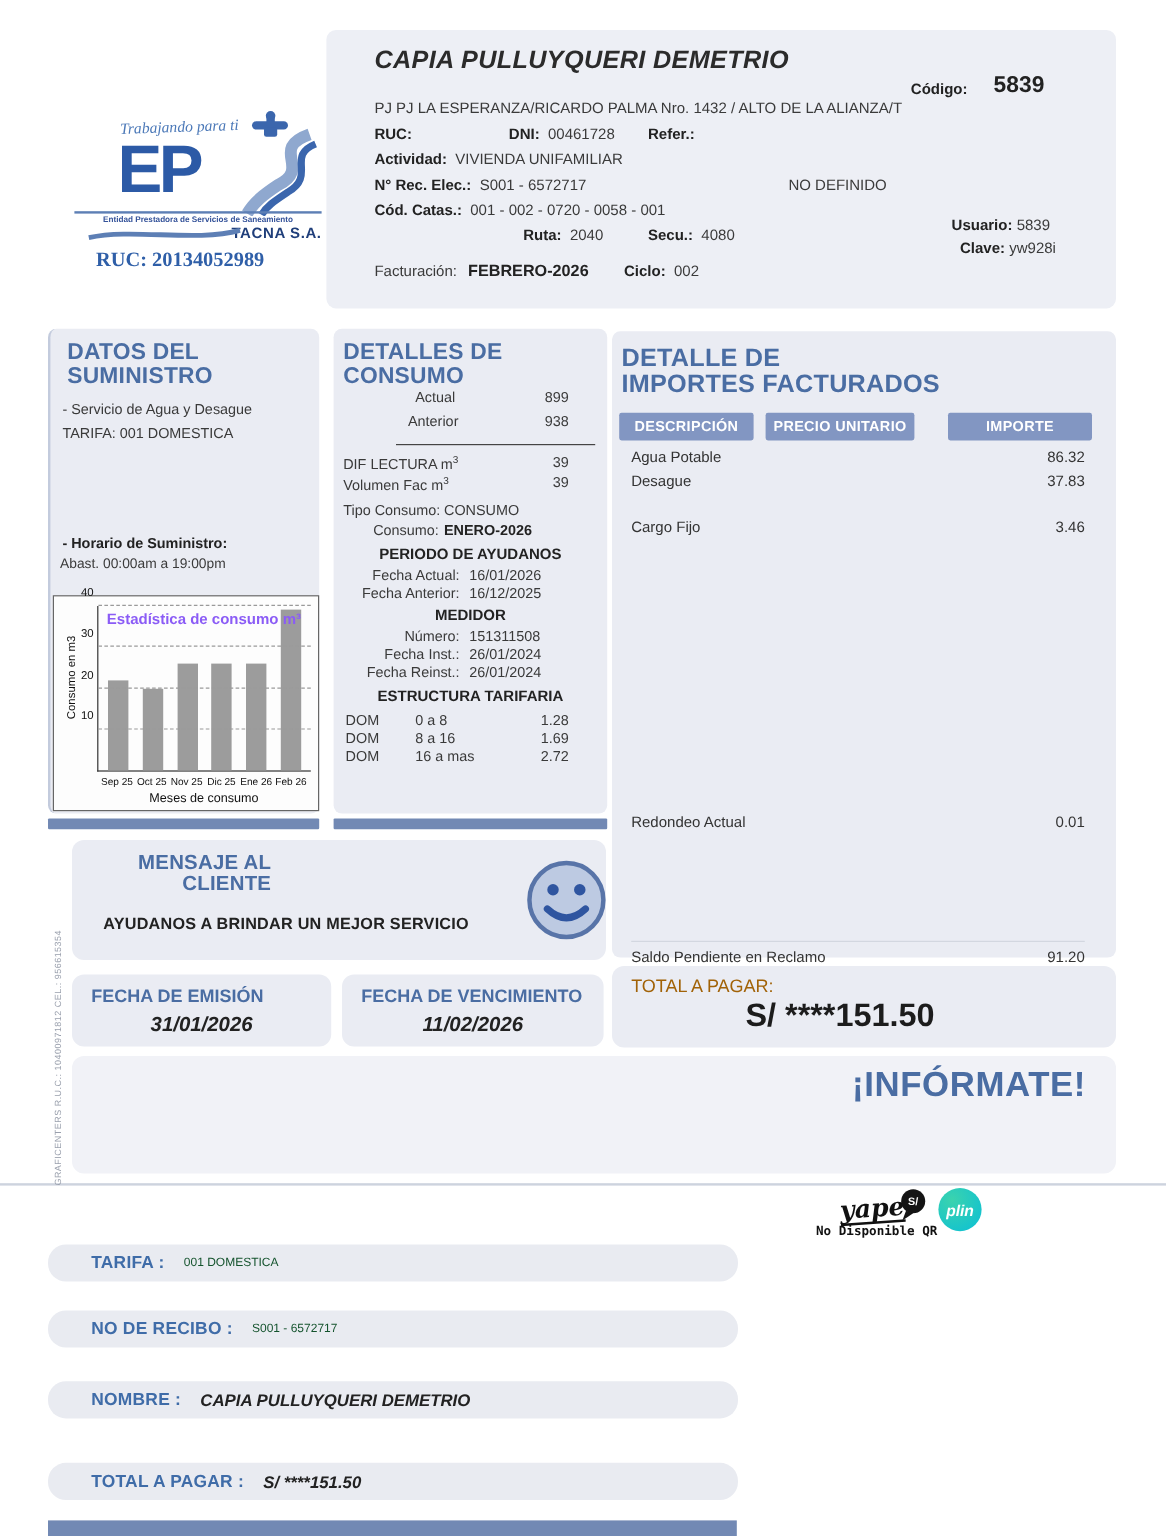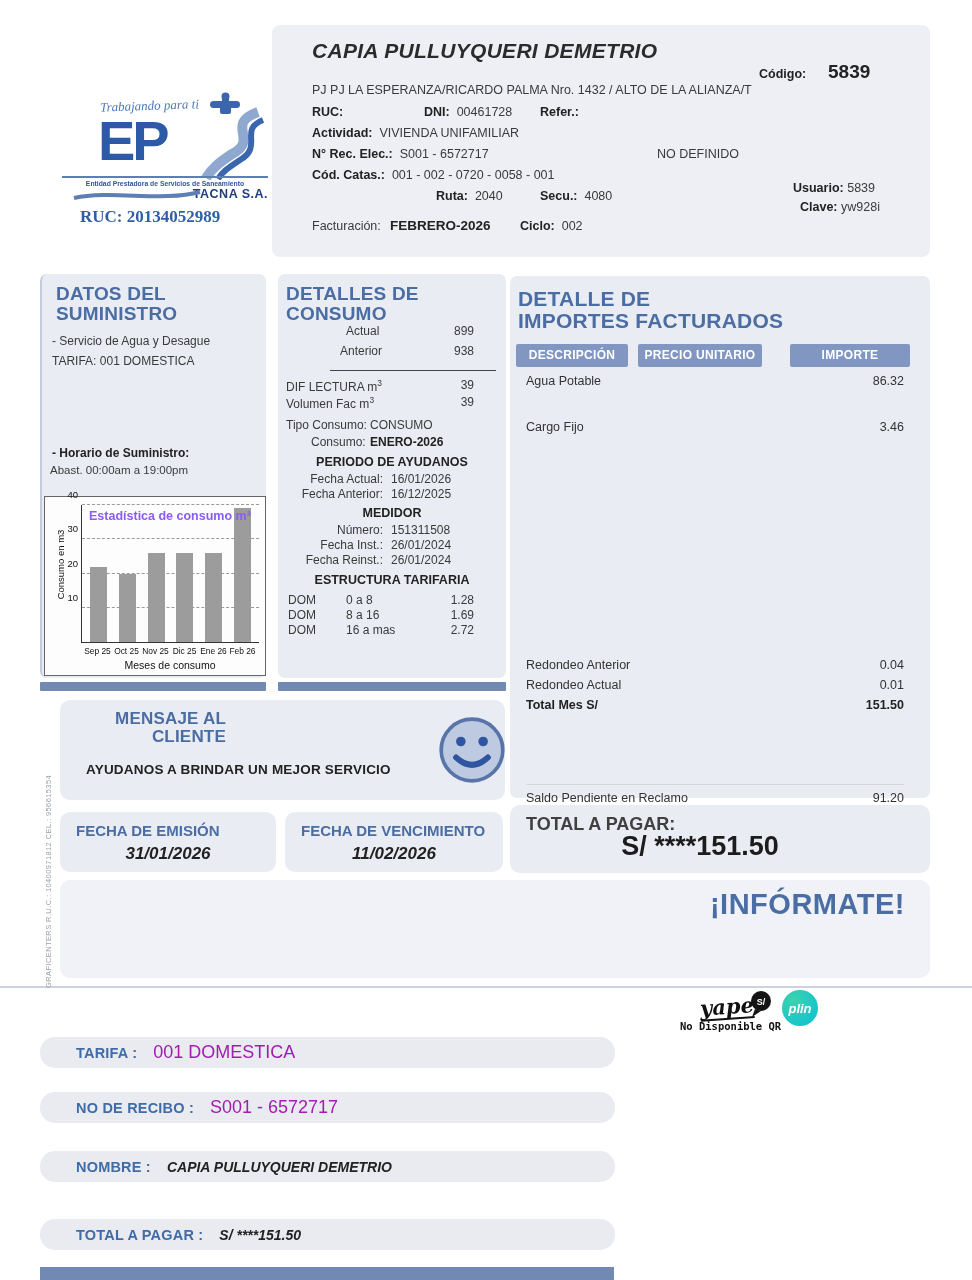--- a/index.html
+++ b/index.html
@@ -66,21 +66,21 @@
   .divider { left:0; top:986px; width:972px; height:2px; background:#cdd3de; }
 
   
   .yape-text { font-family:"DejaVu Serif",serif; font-style:italic; font-weight:bold; font-size:21px; color:#111; border-bottom:2px solid #111; transform:rotate(-4deg); display:inline-block; line-height:1; padding-bottom:1px; }
   .plin-circle { width:36px; height:36px; border-radius:50%; background:radial-gradient(circle at 32% 28%, #3bd3ae, #0abfd6); color:#fff; font-weight:bold; font-size:13px; display:flex; align-items:center; justify-content:center; font-style:italic; }
   .qr-note { font-family:"DejaVu Sans Mono",monospace; font-size:10.5px; font-weight:bold; color:#111; }
 
   
   .pill { position:absolute; left:40px; width:575px; height:31px; background:#e9ebf1; border-radius:15px; display:flex; align-items:center; padding-left:36px; }
   .pill-lbl { font-size:14.5px; font-weight:bold; color:#3f6ca8; margin-right:16px; letter-spacing:.2px; }
-  .pill-val { font-size:18px; color:#a21caf; }
+  .pill-val { font-size:10px; color:#14532d; }
   .pill-val.it { font-style:italic; font-weight:bold; color:#222; font-size:14px; }
   .bottom-bar { left:40px; top:1267px; width:574px; height:13px; background:#7289b4; }
 
   .side-note { position:absolute; left:44px; top:988px; transform:rotate(-90deg); transform-origin:left top; font-size:7.5px; color:#9aa0ad; white-space:nowrap; letter-spacing:.4px; }
   sup { font-size:.7em; }
 </style>
 </head>
 <body>
 
 <div class="abs header-box">
@@ -234,36 +234,32 @@
   <div class="abs sec-title" style="left:8px; top:34px; font-size:21px;">IMPORTES FACTURADOS</div>
 
   <div class="chip" style="left:6px; top:68px; width:112px;">DESCRIPCIÓN</div>
   <div class="chip" style="left:128px; top:68px; width:124px;">PRECIO UNITARIO</div>
   <div class="chip" style="left:280px; top:68px; width:120px;">IMPORTE</div>
 
   <div class="irow" style="top:98px;">
     <span>Agua Potable</span>
     <span>86.32</span>
   </div>
-  <div class="irow" style="top:144px;">
+  <div class="irow" style="top:118px;">
+    <span>Desague</span>
+    <span>37.83</span>
+  </div>
+  <div class="irow" style="top:156px;">
     <span>Cargo Fijo</span>
     <span>3.46</span>
   </div>
 
-  <div class="irow" style="top:382px;">
-    <span>Redondeo Anterior</span>
-    <span>0.04</span>
-  </div>
   <div class="irow" style="top:402px;">
     <span>Redondeo Actual</span>
     <span>0.01</span>
-  </div>
-  <div class="irow" style="top:422px; font-weight:bold; color:#222;">
-    <span>Total Mes S/</span>
-    <span>151.50</span>
   </div>
   <div class="irow" style="top:508px; border-top:1px solid #d3d7e0; padding-top:6px;">
     <span>Saldo Pendiente en Reclamo</span>
     <span>91.20</span>
   </div>
 </div>
 
 <div class="abs panel mensaje-panel">
   <div class="abs sec-title" style="left:16px; top:10px; width:150px; font-size:17px;text-align:right;">MENSAJE AL CLIENTE</div>
   <div class="abs" style="left:26px; top:62px; font-size:13.5px; font-weight:bold; color:#222; letter-spacing:.2px;">AYUDANOS A BRINDAR UN MEJOR SERVICIO</div>
@@ -278,21 +274,21 @@
 <div class="fecha-box" style="left:60px; top:812px; width:216px; height:60px;">
   <div class="fecha-lbl">FECHA DE EMISIÓN</div>
   <div class="fecha-val">31/01/2026</div>
 </div>
 <div class="fecha-box" style="left:285px; top:812px; width:218px; height:60px;">
   <div class="fecha-lbl">FECHA DE VENCIMIENTO</div>
   <div class="fecha-val">11/02/2026</div>
 </div>
 
 <div class="abs total-box">
-  <div class="abs" style="left:16px; top:9px; font-size:18px; font-weight:bold; color:#404040;">TOTAL A PAGAR:</div>
+  <div class="abs" style="left:16px; top:9px; font-size:15px; font-weight:normal; color:#a16207;">TOTAL A PAGAR:</div>
   <div class="abs" style="left:0; right:40px; top:26px; text-align:center; font-size:27px; font-weight:bold; color:#1c1c1c;">S/ ****151.50</div>
 </div>
 
 <div class="abs informate-band">
   <div class="informate">¡INFÓRMATE!</div>
 </div>
 
 <div class="abs divider"></div>
 
 <div class="abs" style="left:700px; top:996px;">

